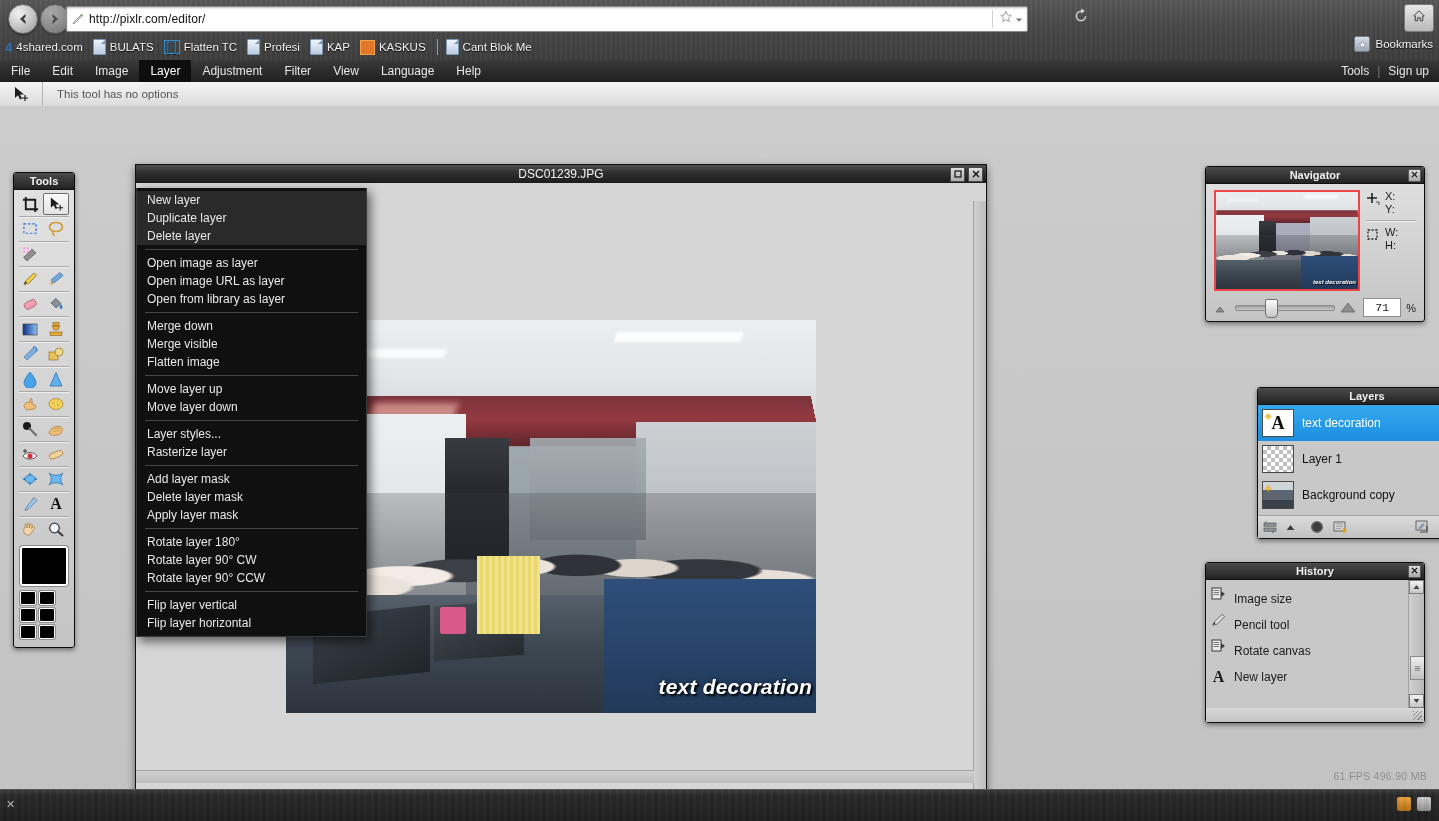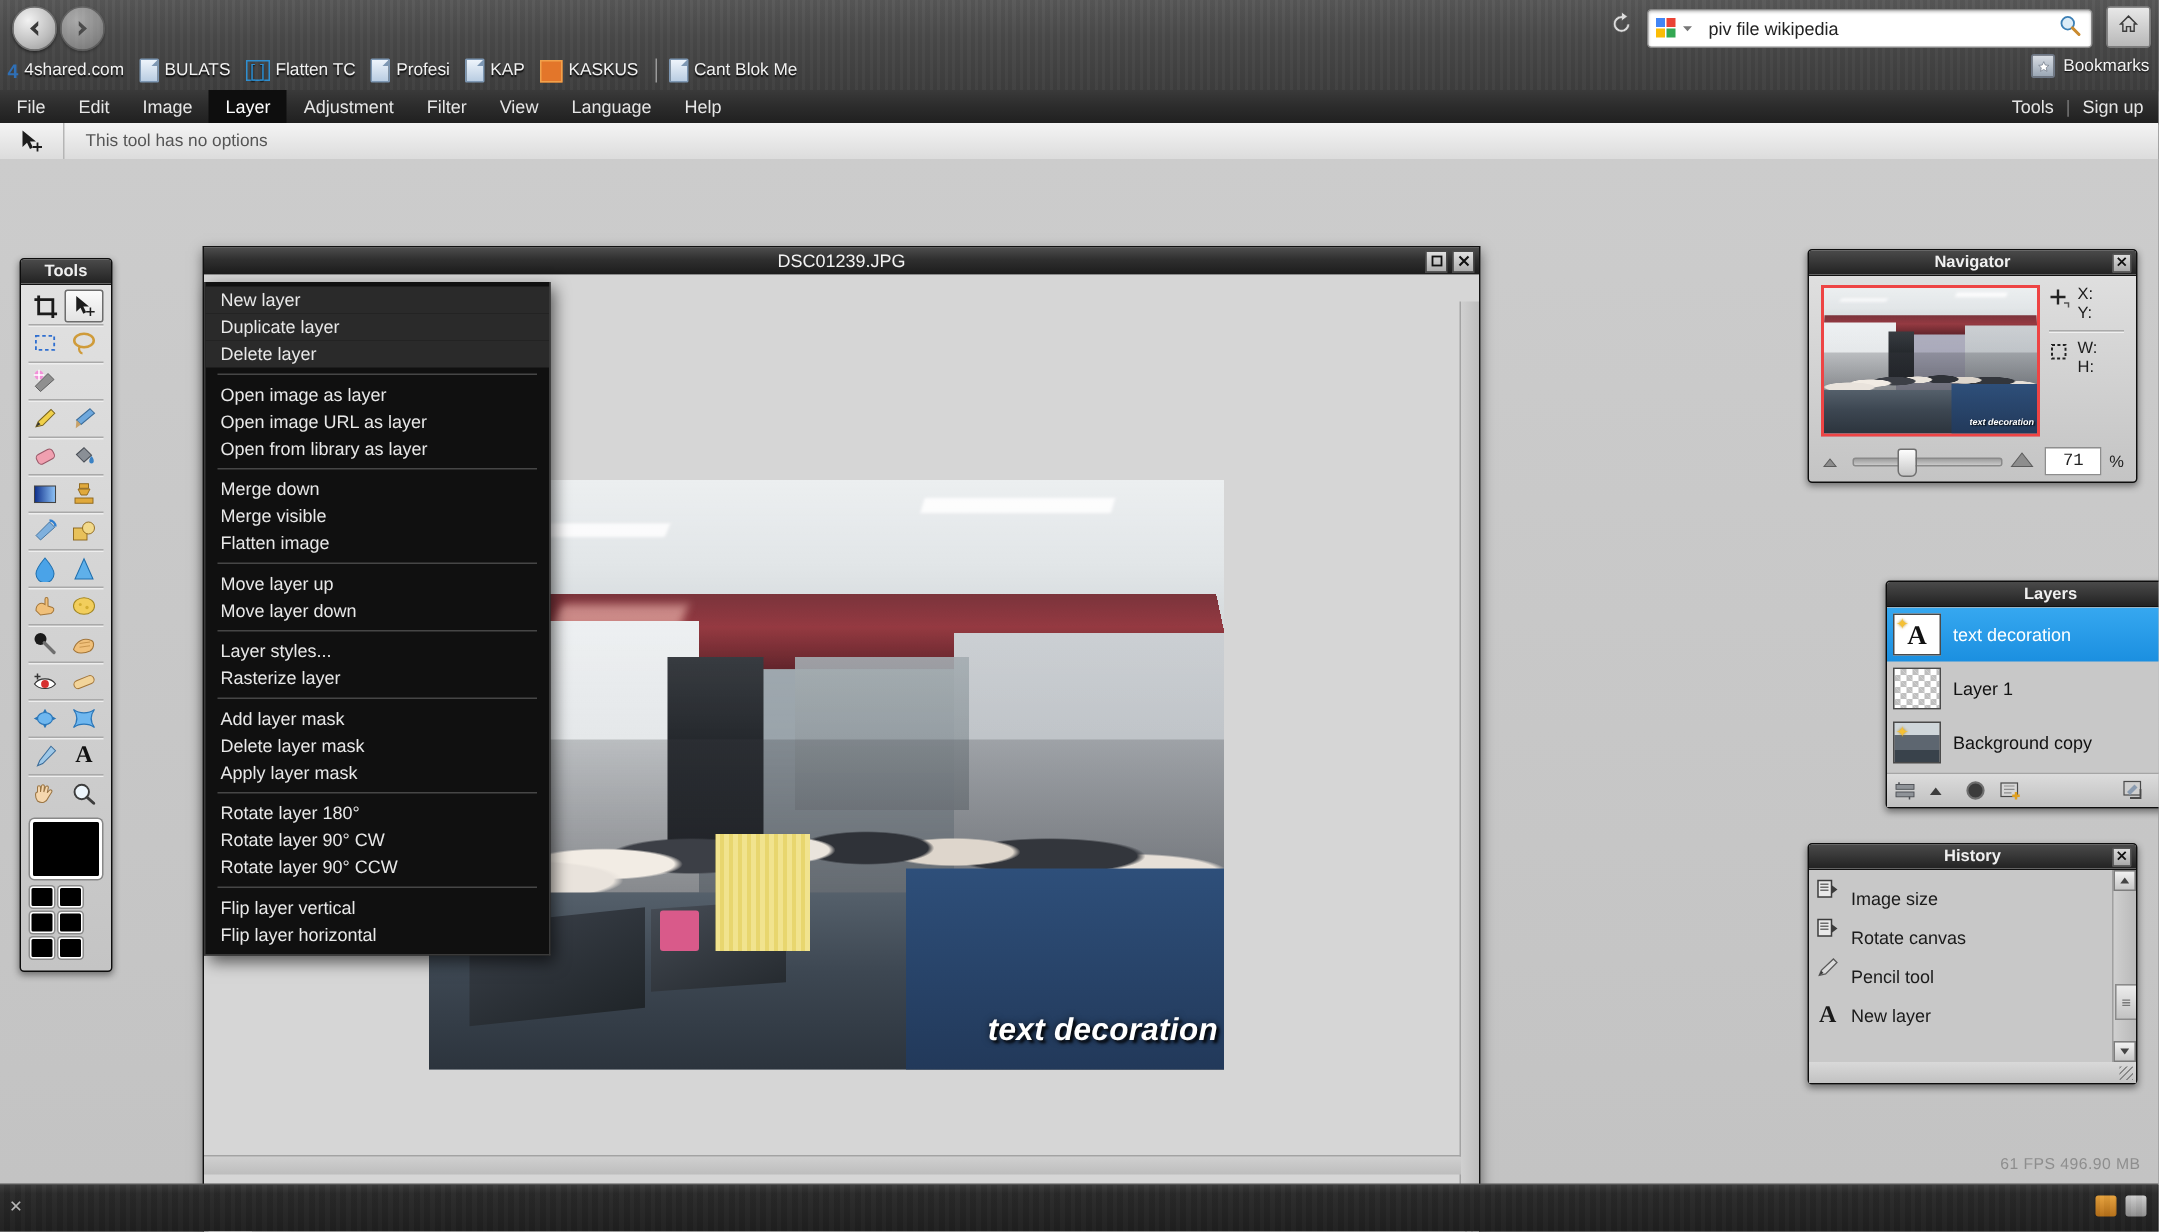--- a/index.html
+++ b/index.html
@@ -330,49 +330,50 @@
     </div>
     <div class="navbtn fwd">
       <span>
         <svg width="16" height="16" viewBox="0 0 16 16">
             <path d="M5.5 3 L11 8 L5.5 13 L5.5 10 L7.5 8 L5.5 6 Z" fill="#4a4a4a"></path>
           </svg>
       </span>
     </div>
   </div>
 
+  <div class="urlbar">
+    <span class="favicon">
+      <svg width="14" height="14" viewBox="0 0 14 14">
+        <path d="M2 12 L4 11 L11 4 L10 3 L3 10 Z" fill="#d9d9d9" stroke="#666" stroke-width=".6"></path>
+        <path d="M9.5 2.6 L11.4 4.5 L12.2 3.7 L10.3 1.8 Z" fill="#6aa84f"></path>
+      </svg>
+    </span>
+    <span class="urltext">http://pixlr.com/editor/</span>
+    <span class="star">
+      <span>
+        <svg width="14" height="14" viewBox="0 0 16 16">
+            <path d="M8 1.6 L9.8 5.6 L14 6.1 L10.9 9 L11.8 13.2 L8 11 L4.2 13.2 L5.1 9 L2 6.1 L6.2 5.6 Z" fill="none" stroke="#9a9a9a" stroke-width="1.1"></path>
+          </svg>
+      </span>
+      <span>
+        <svg width="8" height="8" viewBox="0 0 8 8">
+            <path d="M1 2.5 L4 5.8 L7 2.5 Z" fill="#777"></path>
+          </svg>
+      </span>
+    </span>
+  </div>
 
   <div class="reload">
     <span>
       <svg width="18" height="18" viewBox="0 0 18 18">
         <path d="M14.5 9 A5.5 5.5 0 1 1 9 3.5 L9 1 L13 4 L9 7 L9 5.3 A3.7 3.7 0 1 0 12.7 9 Z" fill="#ddd" stroke="#555" stroke-width=".5"></path>
       </svg>
     </span>
   </div>
 
-  <div class="searchbar">
-    <span class="gicon">
-      <i style="left:0;top:0;background:#4285f4;"></i>
-      <i style="left:7px;top:0;background:#ea4335;"></i>
-      <i style="left:0;top:7px;background:#fbbc05;"></i>
-      <i style="left:7px;top:7px;background:#34a853;"></i>
-    </span>
-    <span style="margin-left:3px;">
-      <svg width="8" height="8" viewBox="0 0 8 8">
-          <path d="M1 2.5 L4 5.8 L7 2.5 Z" fill="#777"></path>
-        </svg>
-    </span>
-    <span class="searchtext">piv file wikipedia</span>
-    <span class="srch-mag">
-      <svg width="16" height="16" viewBox="0 0 16 16">
-        <circle cx="6.5" cy="6.5" r="4.2" fill="#dcecf7" stroke="#3b7fb5" stroke-width="1.2"></circle>
-        <path d="M9.6 9.6 L14 14" stroke="#c98a2e" stroke-width="2" stroke-linecap="round"></path>
-      </svg>
-    </span>
-  </div>
 
   <div class="homebtn">
     <span>
       <svg width="14" height="14" viewBox="0 0 16 16">
           <path d="M8 2 L14 8 L12.3 8 L12.3 13.5 L9.5 13.5 L9.5 10 L6.5 10 L6.5 13.5 L3.7 13.5 L3.7 8 L2 8 Z" fill="none" stroke="#3c3c3c" stroke-width="1.1"></path>
         </svg>
     </span>
   </div>
 
   <div class="bookmarks">
@@ -884,36 +885,36 @@
             <svg width="17" height="16" viewBox="0 0 17 16">
                 <rect x="2" y="2" width="9" height="11" fill="#e9e9e9" stroke="#3c3c3c" stroke-width="1"></rect>
                 <path d="M3.5 4.5 H9 M3.5 6.5 H9 M3.5 8.5 H9" stroke="#6d6d6d" stroke-width=".9"></path>
                 <path d="M11 5 L15 8 L11 11 Z" fill="#3c3c3c"></path>
               </svg>
           </span>
           <span class="hist-name">Image size</span>
         </div>
         <div class="hist-row">
           <span>
+            <svg width="17" height="16" viewBox="0 0 18 16">
+                <path d="M3 13.5 L4.5 10 L13 2 L15.5 4.5 L7.5 12.5 Z" fill="#dcdcdc" stroke="#5a5a5a" stroke-width=".9"></path>
+                <path d="M3 13.5 L4.5 10.3 L6 11.8 Z" fill="#3a3a3a"></path>
+              </svg>
+          </span>
+          <span class="hist-name">Pencil tool</span>
+        </div>
+        <div class="hist-row">
+          <span>
             <svg width="17" height="16" viewBox="0 0 17 16">
                 <rect x="2" y="2" width="9" height="11" fill="#e9e9e9" stroke="#3c3c3c" stroke-width="1"></rect>
                 <path d="M3.5 4.5 H9 M3.5 6.5 H9 M3.5 8.5 H9" stroke="#6d6d6d" stroke-width=".9"></path>
                 <path d="M11 5 L15 8 L11 11 Z" fill="#3c3c3c"></path>
               </svg>
           </span>
           <span class="hist-name">Rotate canvas</span>
-        </div>
-        <div class="hist-row">
-          <span>
-            <svg width="17" height="16" viewBox="0 0 18 16">
-                <path d="M3 13.5 L4.5 10 L13 2 L15.5 4.5 L7.5 12.5 Z" fill="#dcdcdc" stroke="#5a5a5a" stroke-width=".9"></path>
-                <path d="M3 13.5 L4.5 10.3 L6 11.8 Z" fill="#3a3a3a"></path>
-              </svg>
-          </span>
-          <span class="hist-name">Pencil tool</span>
         </div>
         <div class="hist-row">
           <span style="width:17px;text-align:center;font-family:'Liberation Serif',serif;font-weight:bold;font-size:16px;color:#1a1a1a;line-height:15px;">A</span>
           <span class="hist-name">New layer</span>
         </div>
         <div class="hsb">
           <div class="lsb-btn">
             <svg width="7" height="6" viewBox="0 0 8 6">
                 <path d="M4 0.8 L7.4 5.2 L0.6 5.2 Z" fill="#444"></path>
               </svg>

